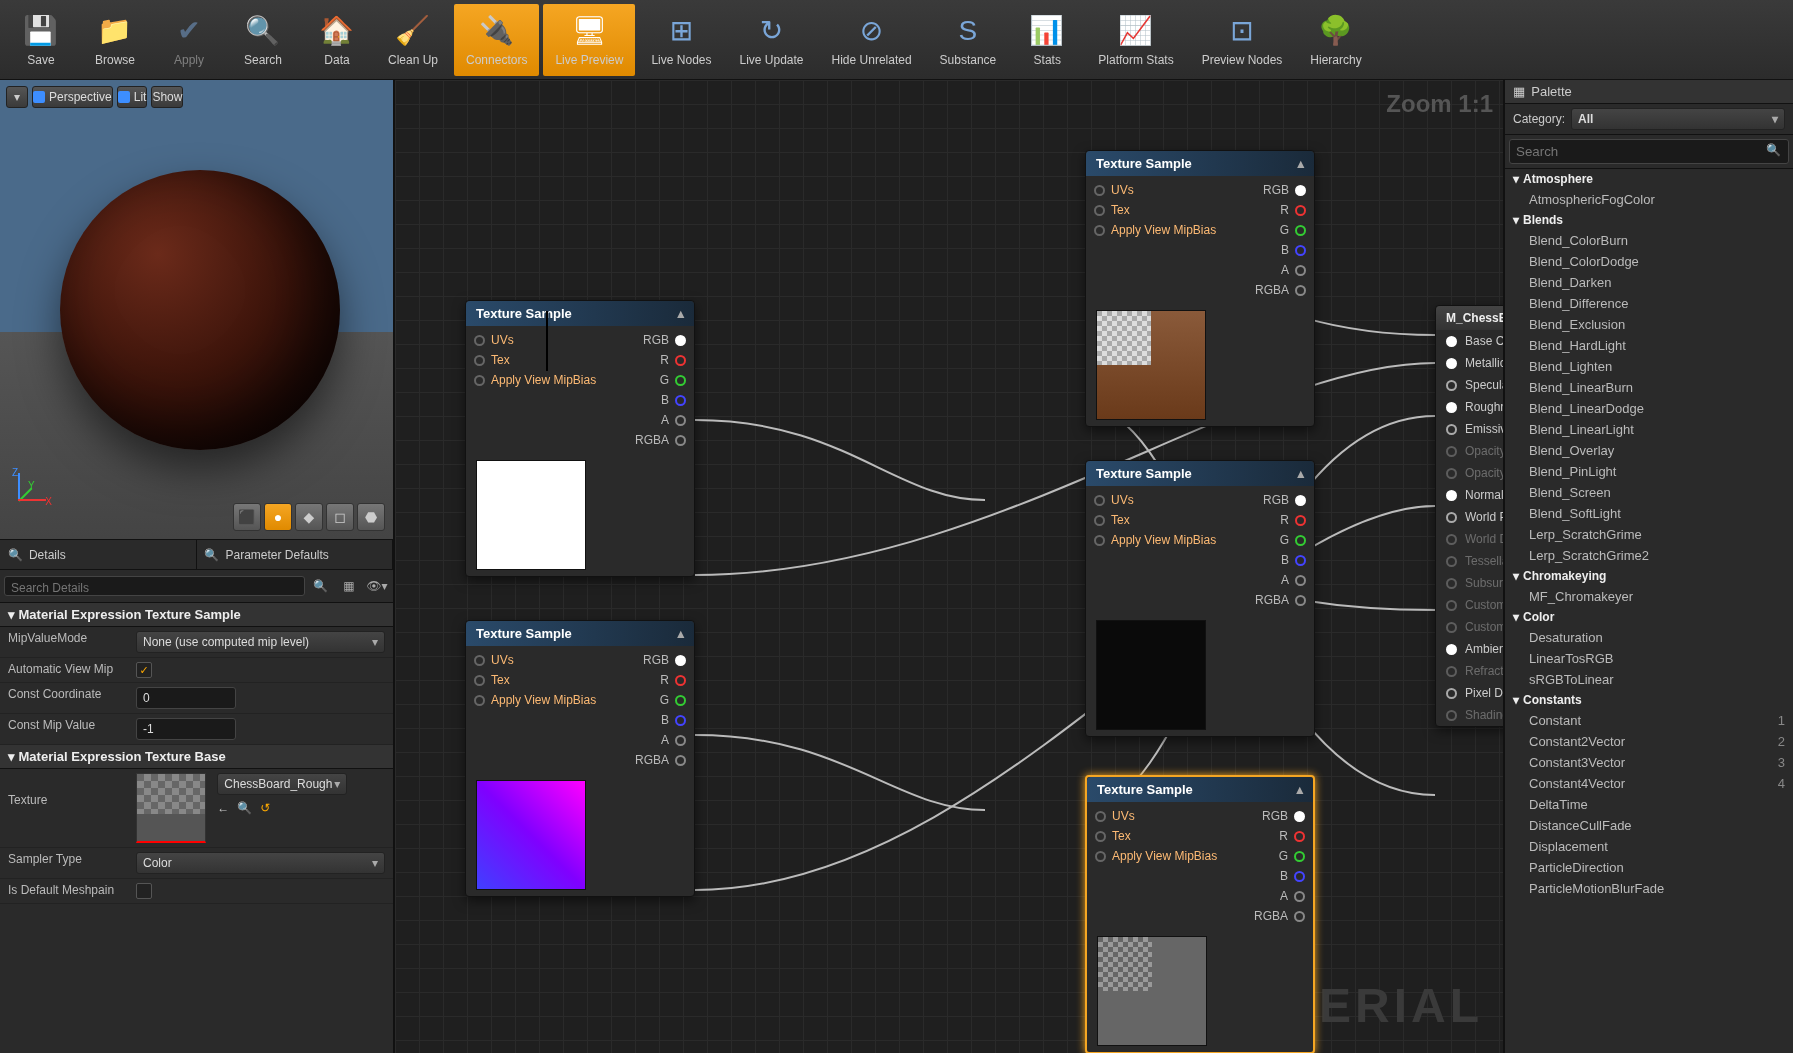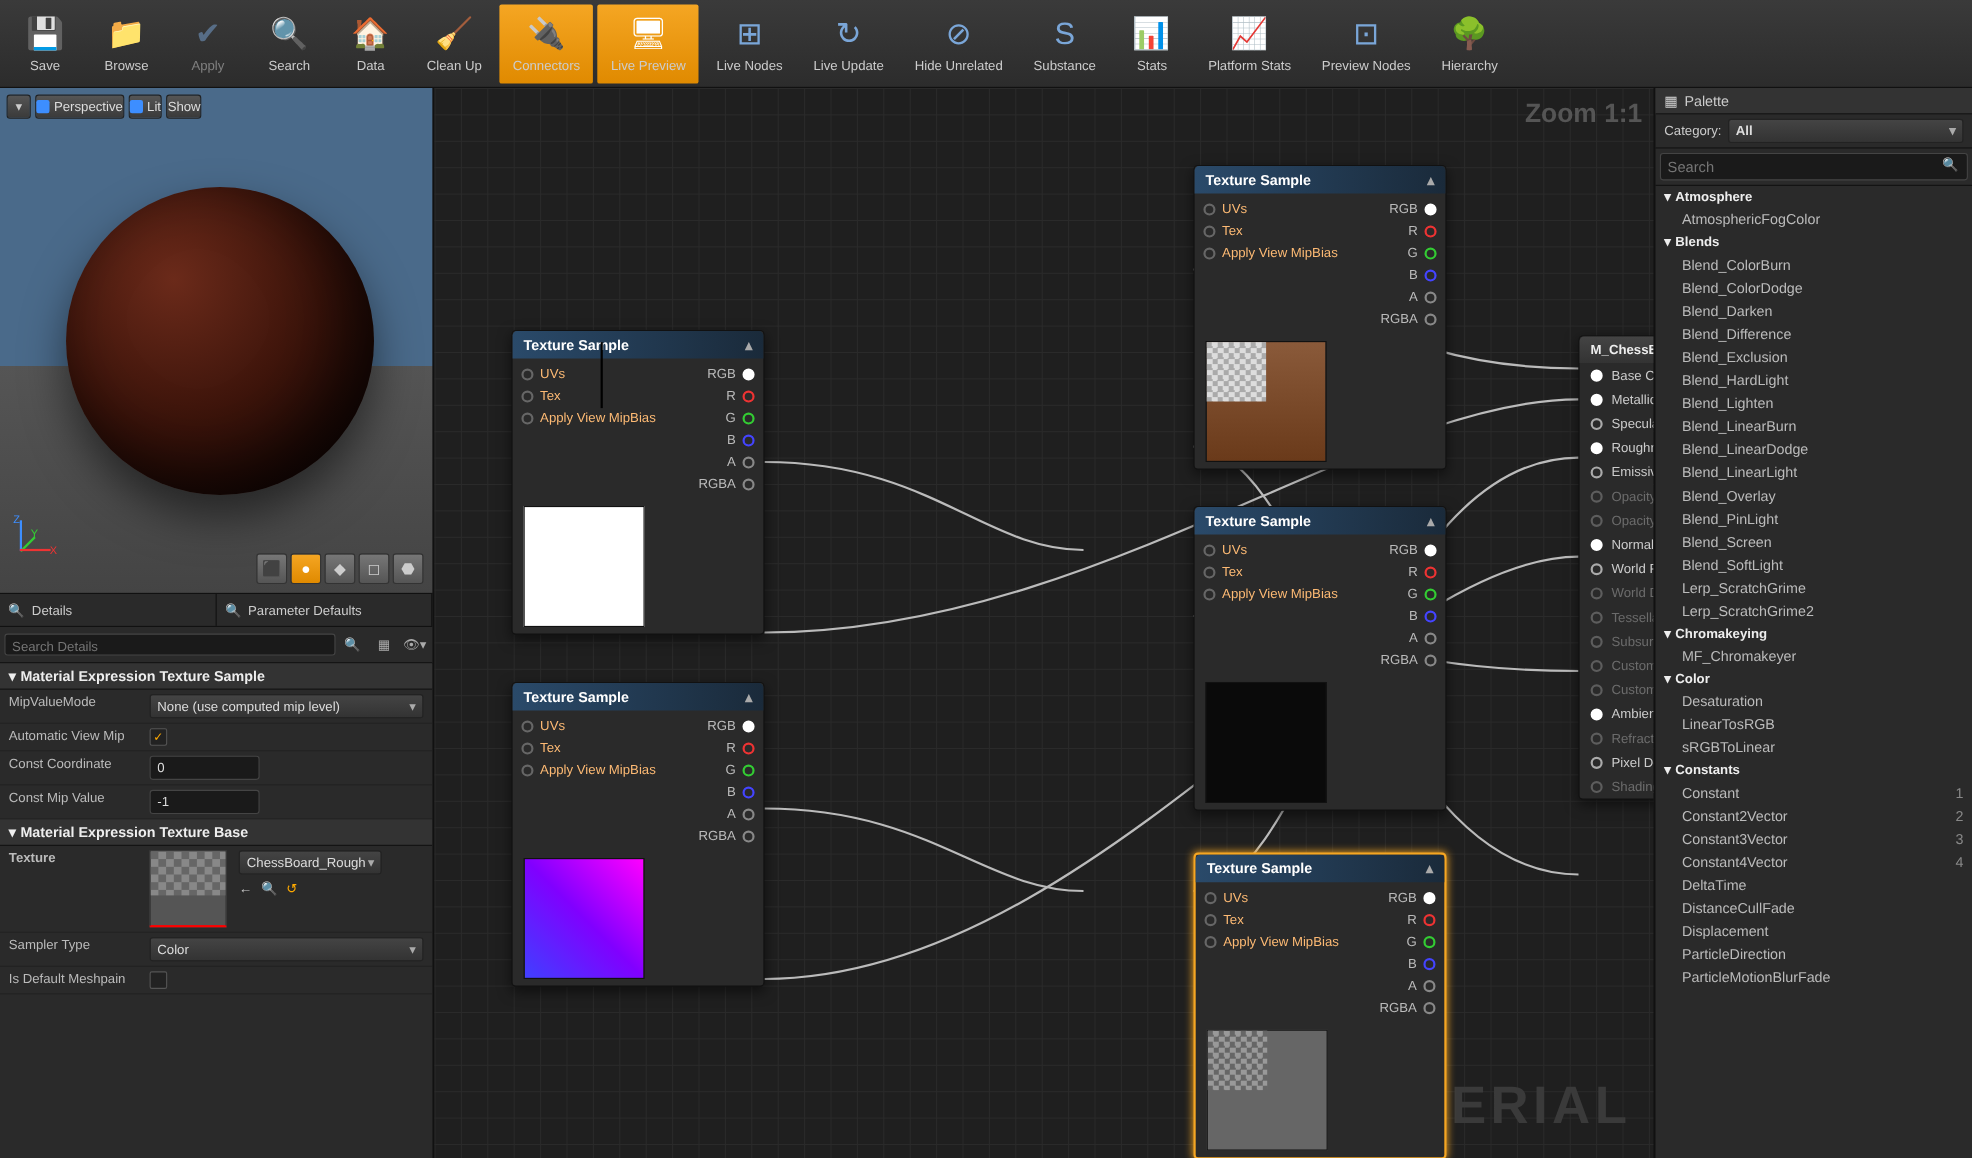--- a/index.html
+++ b/index.html
@@ -263,21 +263,21 @@
         <div class="prop-label">Const Mip Value</div>
         <div class="prop-value"><input class="num-input" value="-1" style=""></div>
       </div>
 
       <div class="section-header">
           <span>▾</span>
           <span>Material Expression Texture Base</span>
         </div>
 
       <div class="prop-row" style="align-items:flex-start;">
-        <div class="prop-label" style="font-weight:bold;">Texture</div>
+        <div class="prop-label" style="margin-top:20px;">Texture</div>
         <div class="prop-value">
           <div class="tex-thumb"><div class="tex-thumb-inner"></div></div>
           <div class="tex-right">
             <div class="dropdown" style="width:130px;">ChessBoard_Rough</div>
             <div style="margin-top:6px;display:flex;gap:8px;">
               <span style="cursor:pointer;">←</span>
               <span style="cursor:pointer;">🔍</span>
               <span style="color:#fa0;cursor:pointer;">↺</span>
             </div>
           </div>

